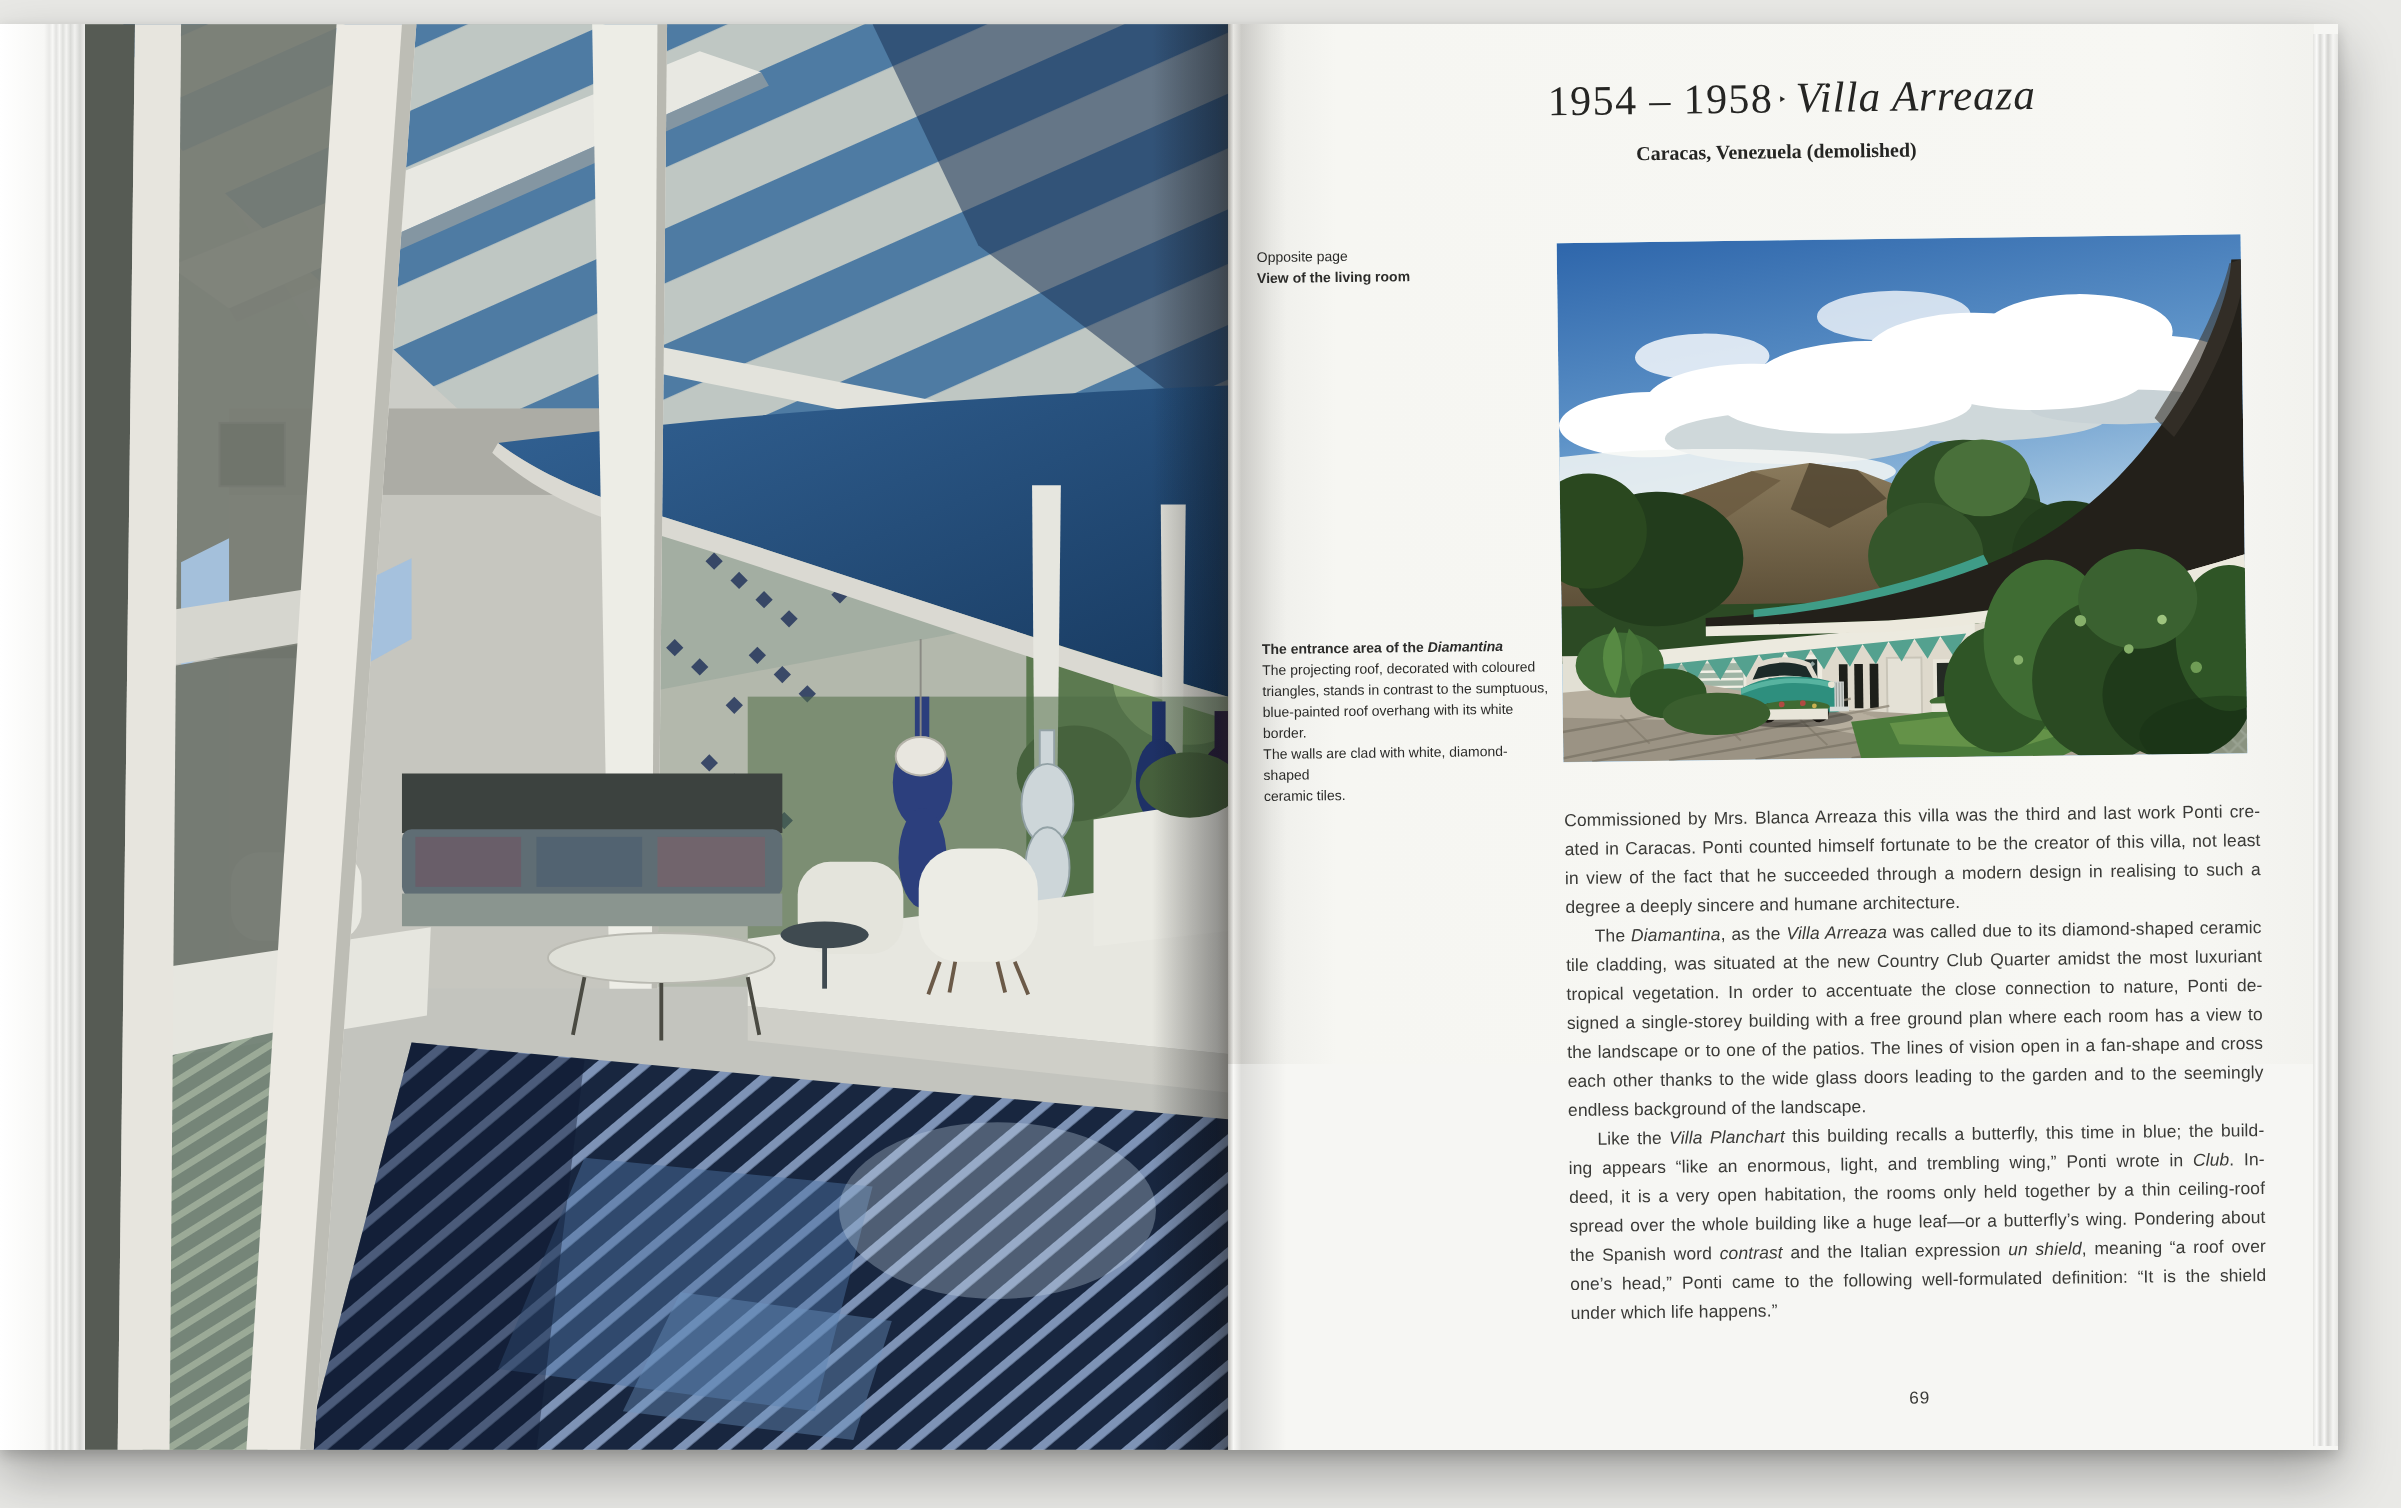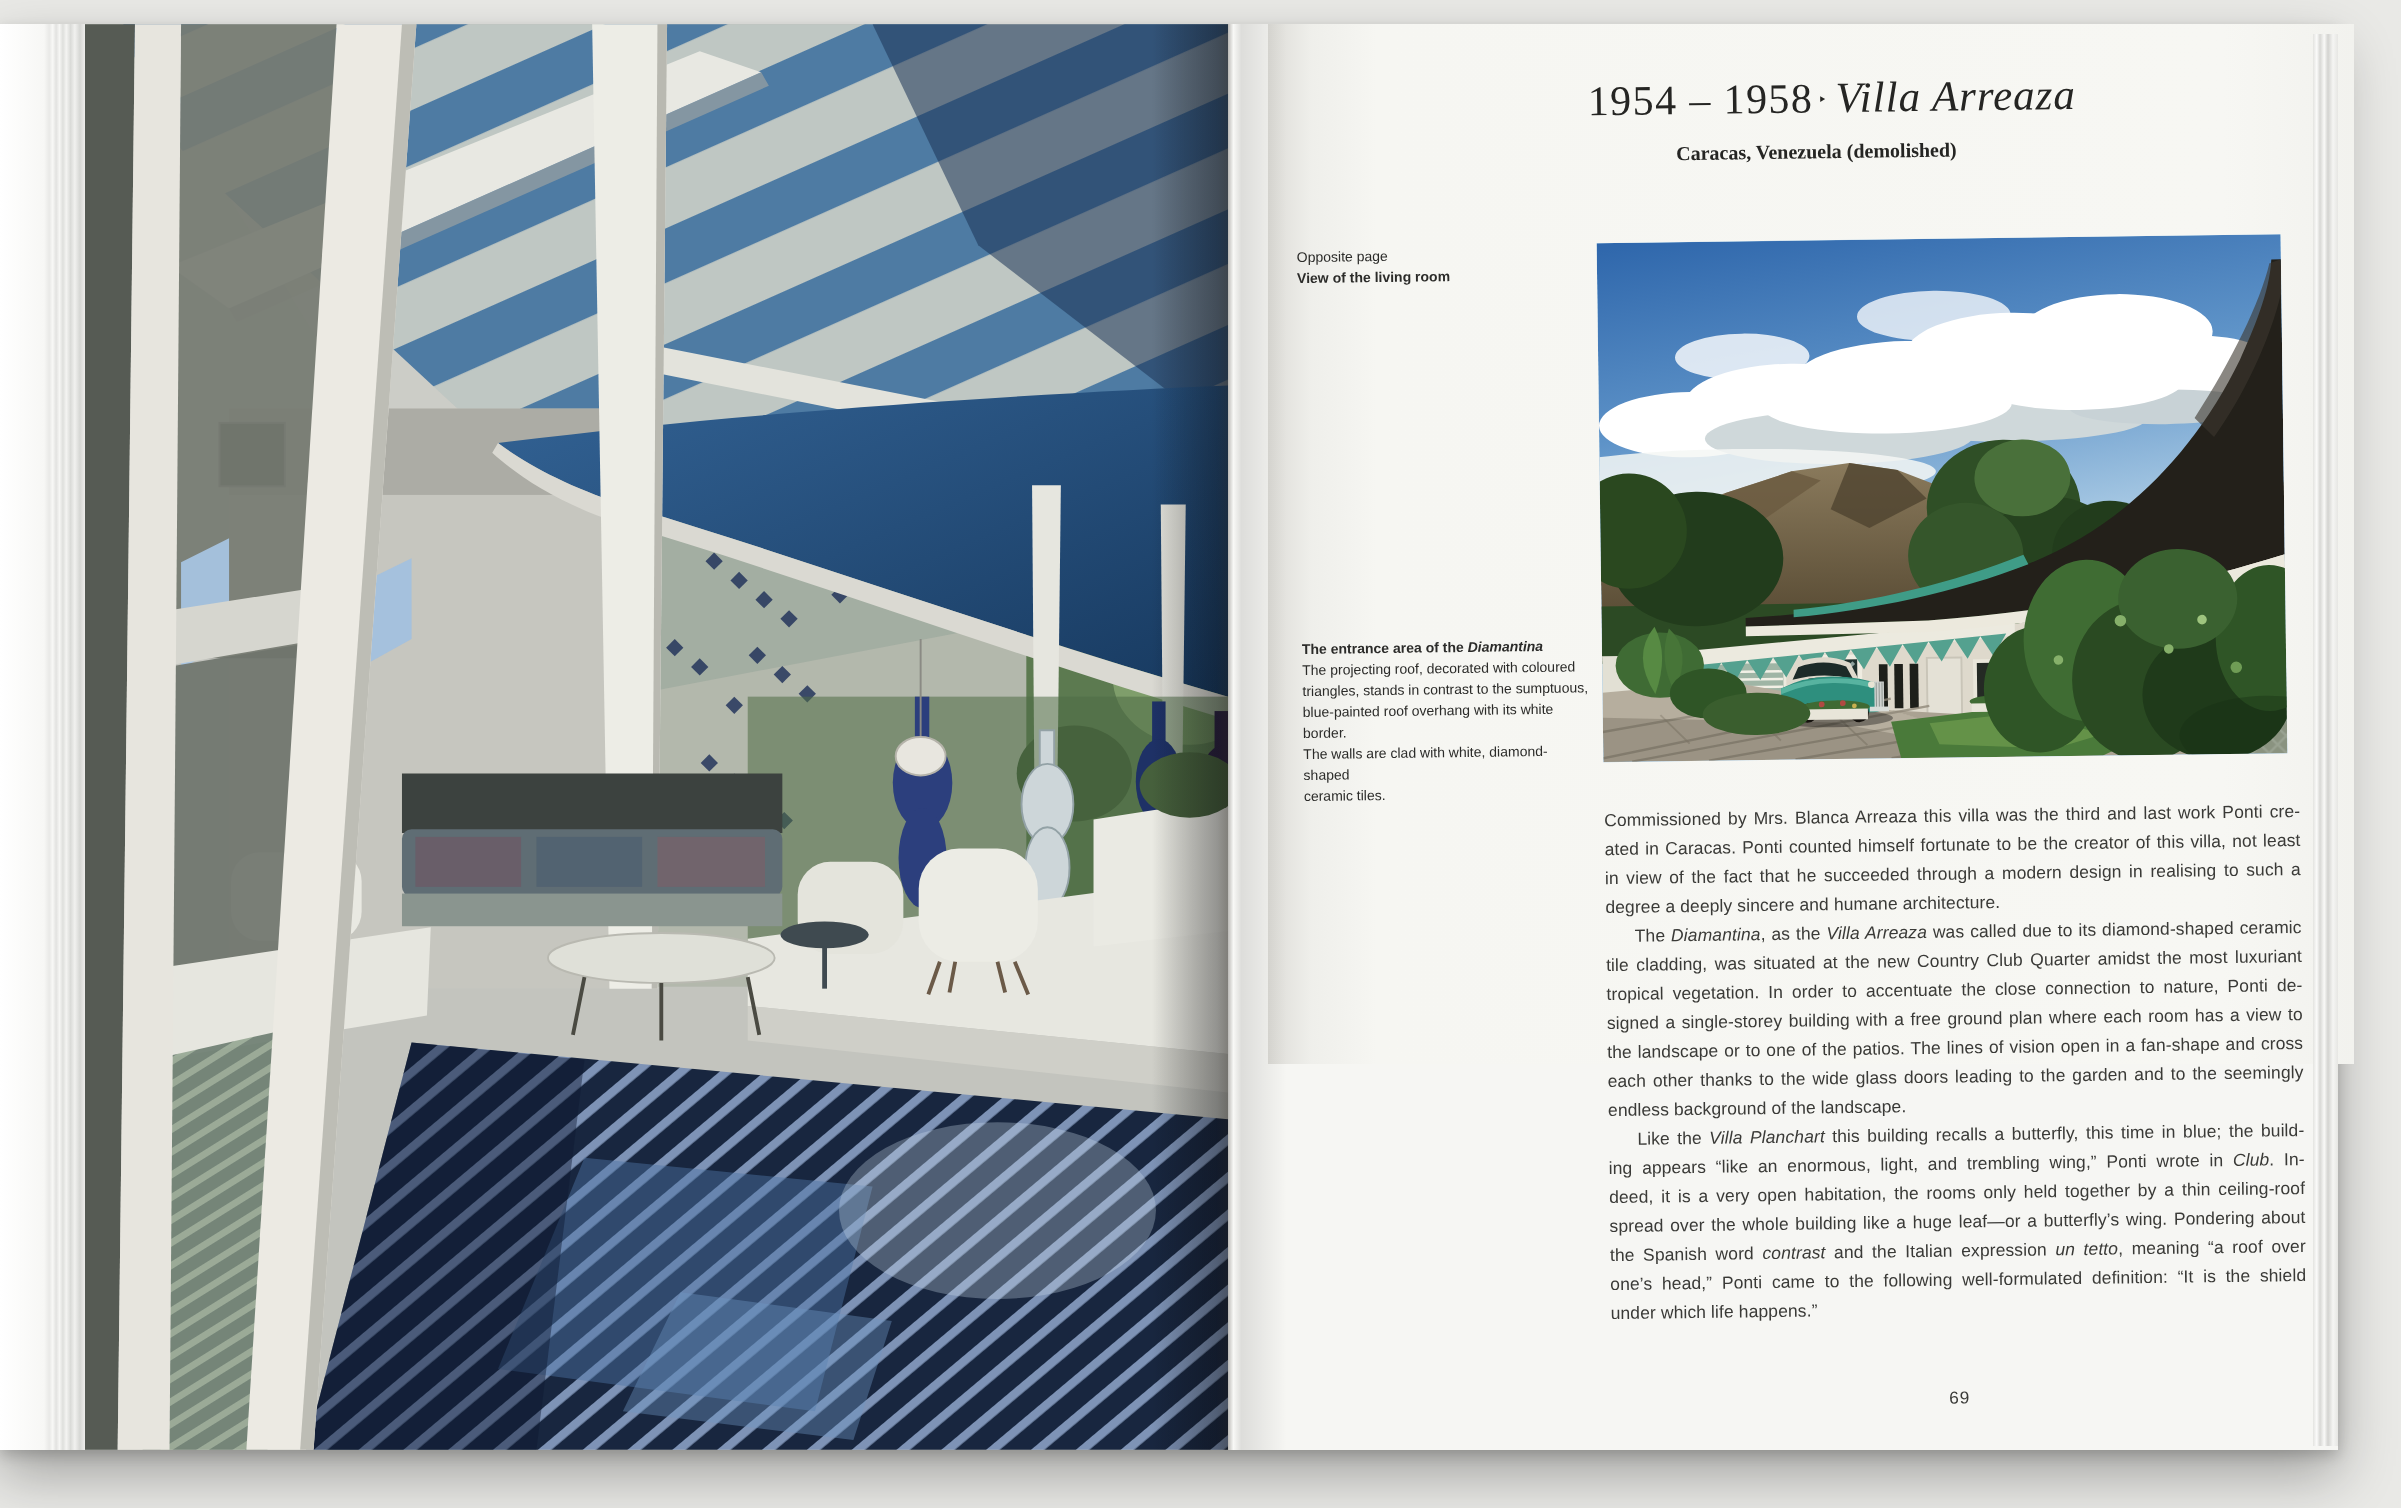--- a/index.html
+++ b/index.html
@@ -1,21 +1,21 @@
 <!DOCTYPE html>
 <html><head>
 <meta charset="utf-8">
 <style>
   html,body{margin:0;padding:0;background:#e7e7e4;}
   .stage{position:relative;width:2402px;height:1508px;overflow:hidden;background:#e9e9e6;font-family:"Liberation Sans",sans-serif;}
   .book{position:absolute;left:0;top:24px;width:2338px;height:1426px;background:#f6f6f3;box-shadow:0 25px 53px rgba(0,0,0,.30),0 5.8px 13.4px rgba(0,0,0,.18);}
   .fore-edge{position:absolute;left:0;top:0;width:85px;height:1426px;
     background:linear-gradient(90deg,#ffffff 0%,#f7f7f5 52%,#e9e9e7 58%,#f8f8f6 62%,#e2e2e0 66%,#f6f6f4 70%,#dedfdc 74%,#f4f4f2 78%,#dadbd8 83%,#f1f1ef 88%,#d6d7d4 94%,#eeeeec 100%);}
   .left-page{position:absolute;left:85px;top:0;width:1143px;height:1426px;overflow:hidden;background:#b9bab4;}
-  .right-page{position:absolute;left:1228px;top:0;width:1086px;height:1040px;background:linear-gradient(90deg,#dddcd7 0,#efefeb 4%,#f6f6f2 10%,#f7f7f3 88%,#f2f2ee 100%);margin-left:40px;}
+  .right-page{position:absolute;left:1228px;top:0;width:1086px;height:1040px;background:linear-gradient(90deg,#dddcd7 0,#efefeb 4%,#f6f6f2 10%,#f7f7f3 88%,#f2f2ee 100%);}
   .right-edges{position:absolute;left:2313px;top:9.6px;width:25px;height:1412px;
     background:linear-gradient(90deg,#e3e3e0 0,#fbfbfa 15%,#d8d8d5 28%,#f9f9f7 45%,#d3d3d0 60%,#f5f5f3 80%,#e6e6e3 100%);}
   .gutter{position:absolute;left:1153px;top:0;width:134px;height:1426px;pointer-events:none;
     background:linear-gradient(90deg,rgba(0,0,0,0) 0,rgba(20,20,25,.16) 48%,rgba(40,35,30,.28) 56%,rgba(255,255,255,.25) 60%,rgba(0,0,0,.10) 66%,rgba(0,0,0,0) 100%);}
   .rp-content{position:absolute;left:0;top:0;width:1086px;height:1426px;transform:rotate(-0.75deg);transform-origin:38px 403px;color:#2c2c2a;}
   .title-row{position:absolute;left:324px;top:56px;white-space:nowrap;font-family:"Liberation Serif",serif;color:#252523;}
   .title-years{font-size:42px;letter-spacing:1.4px;}
   .title-marker{font-size:19px;vertical-align:5.8px;margin:0 9.6px 0 5.8px;color:#252523;}
   .title-name{font-size:43px;font-style:italic;letter-spacing:1px;}
   .subtitle{position:absolute;left:331px;top:123px;width:442px;text-align:center;font-family:"Liberation Serif",serif;font-weight:bold;font-size:20px;color:#252523;}
@@ -377,21 +377,21 @@
             <div class="bl">tile cladding, was situated at the new Country Club Quarter amidst the most luxuriant</div>
             <div class="bl">tropical vegetation. In order to accentuate the close connection to nature, Ponti de-</div>
             <div class="bl">signed a single-storey building with a free ground plan where each room has a view to</div>
             <div class="bl">the landscape or to one of the patios. The lines of vision open in a fan-shape and cross</div>
             <div class="bl">each other thanks to the wide glass doors leading to the garden and to the seemingly</div>
             <div class="bl last">endless background of the landscape.</div>
             <div class="bl ind">Like the <em>Villa Planchart</em> this building recalls a butterfly, this time in blue; the build-</div>
             <div class="bl">ing appears “like an enormous, light, and trembling wing,” Ponti wrote in <em>Club</em>. In-</div>
             <div class="bl">deed, it is a very open habitation, the rooms only held together by a thin ceiling-roof</div>
             <div class="bl">spread over the whole building like a huge leaf—or a butterfly’s wing. Pondering about</div>
-            <div class="bl">the Spanish word <em>contrast</em> and the Italian expression <em>un tetto</em>, meaning “a roof over</div>
+            <div class="bl">the Spanish word <em>contrast</em> and the Italian expression <em>un shield</em>, meaning “a roof over</div>
             <div class="bl">one’s head,” Ponti came to the following well-formulated definition: “It is the shield</div>
             <div class="bl last">under which life happens.”</div>
           </div>
 
         <div class="pagenum">69</div>
       </div>
     </div>
 
     <div class="gutter"></div>
     <div class="right-edges"></div>

